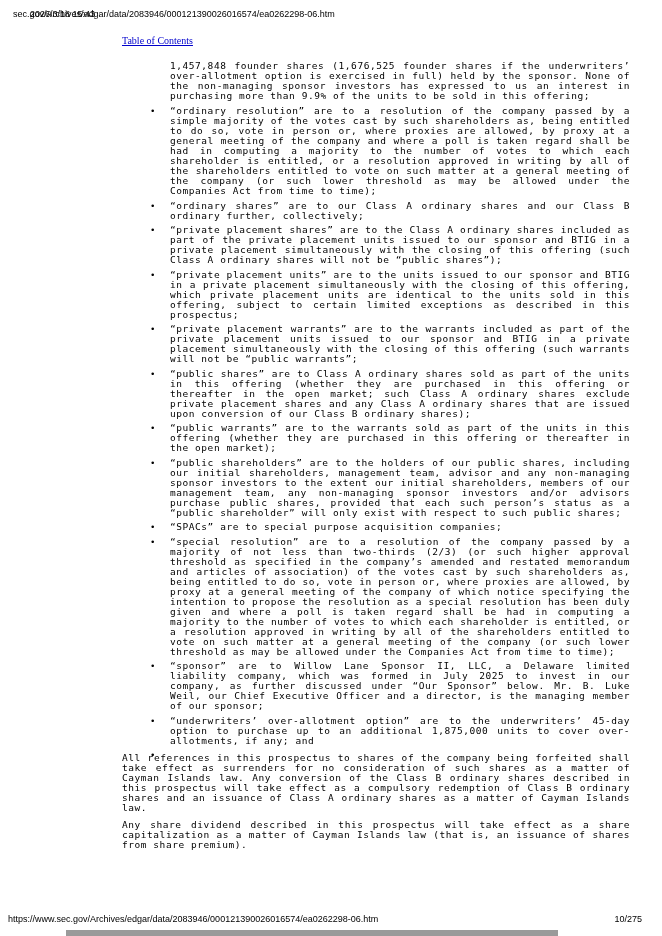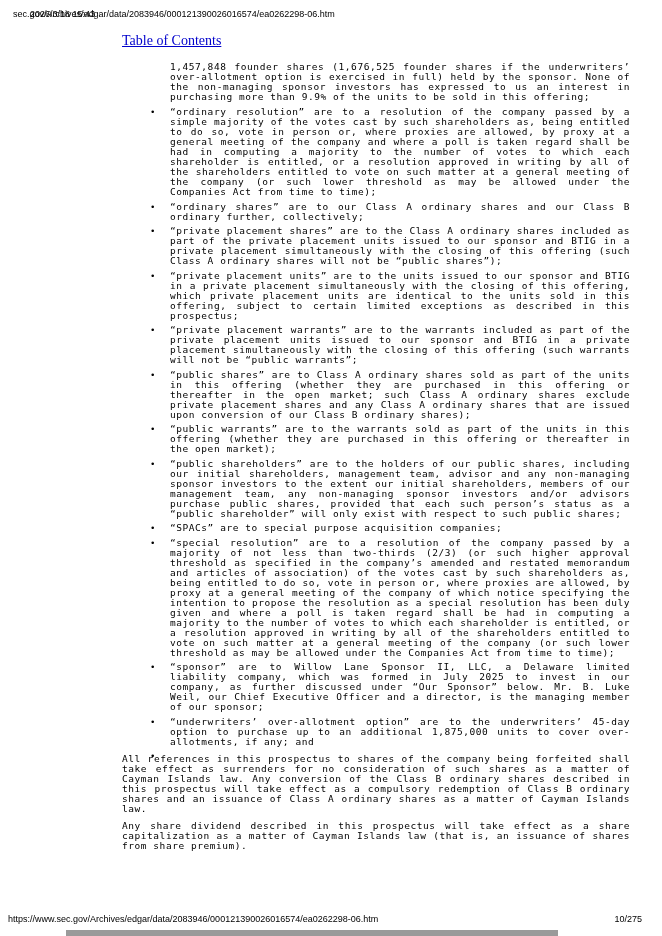--- a/index.html
+++ b/index.html
@@ -16,21 +16,21 @@
   .print-header .left{ position:absolute; left:30px; top:0; }
   .print-header .center{ position:absolute; left:13px; right:0; top:0; text-align:left; }
   .doc{
     position:absolute; top:36px; left:122px; width:508px;
     font-family:"DejaVu Sans Mono", monospace;
     font-size:9.5px; line-height:10px; letter-spacing:0.55px;
     text-align:justify; color:#000;
   }
   .toc{
     display:inline-block;
-    font-family:"Liberation Serif", serif; font-size:14px; letter-spacing:0;
+    font-family:"Liberation Serif", serif; font-size:10px; letter-spacing:0;
     color:#0000cc; text-decoration:underline; cursor:pointer;
   }
   .cont{ margin:15px 0 5px 48px; }
   .defs{ list-style:none; }
   .def-item{ position:relative; padding-left:48px; margin-bottom:4.5px; }
   .def-item .bullet{
     position:absolute; left:28px; top:0; letter-spacing:0;
     font-size:9px;
   }
   .full{ margin-top:7px; }

